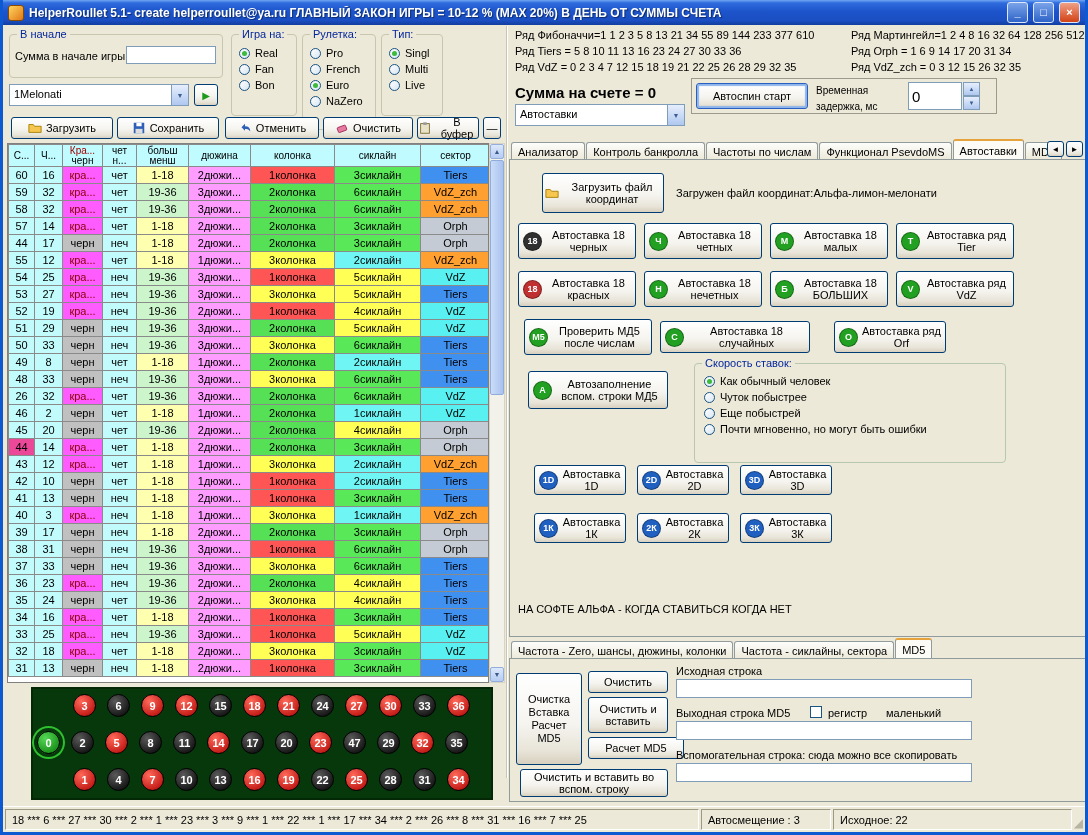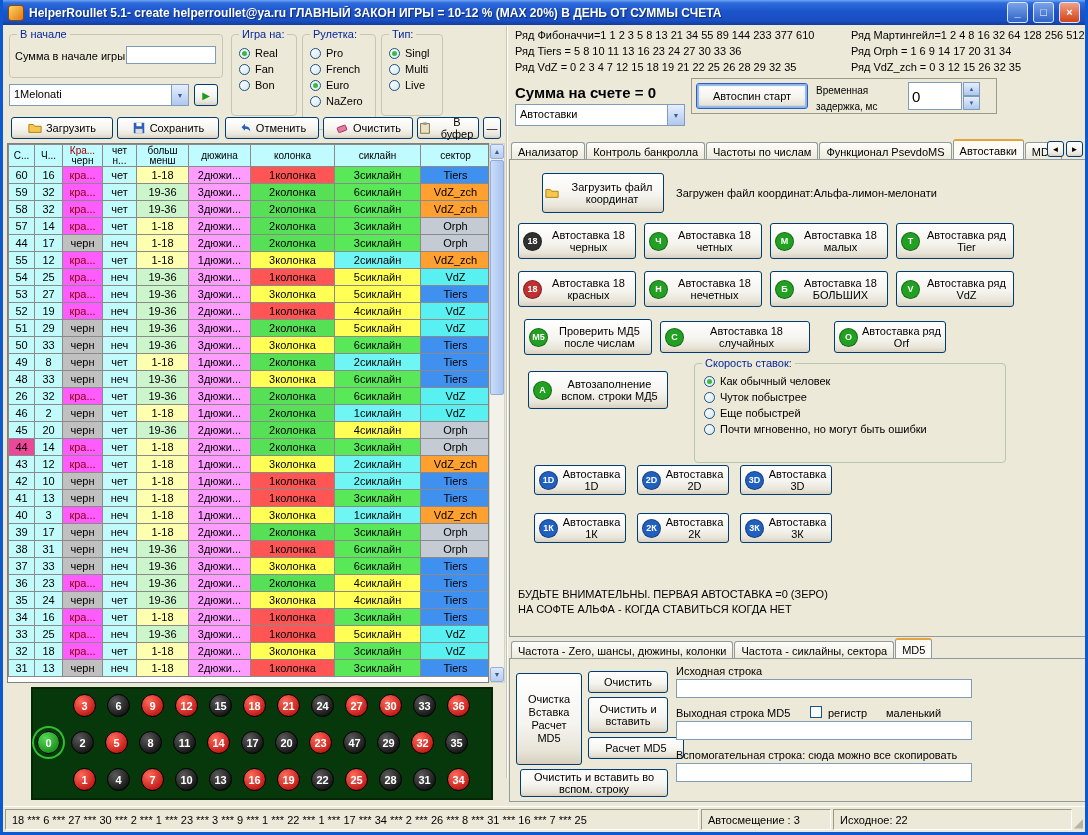--- a/index.html
+++ b/index.html
@@ -782,21 +782,20 @@
         <div class="btn bet-btn">
           <span class="bet-icon" style="background: rgb(32, 96, 192);">2К</span>
           <span class="bet-label">Автоставка 2К</span>
         </div>
         <div class="btn bet-btn">
           <span class="bet-icon" style="background: rgb(32, 96, 192);">3К</span>
           <span class="bet-label">Автоставка 3К</span>
         </div>
       </div>
 
-    <div class="warn" style="left:8px;top:428px">БУДЬТЕ ВНИМАТЕЛЬНЫ. ПЕРВАЯ АВТОСТАВКА =0 (ЗЕРО)</div>
     <div class="warn" style="left:8px;top:443px">НА СОФТЕ АЛЬФА - КОГДА СТАВИТЬСЯ КОГДА НЕТ</div>
   </div>
 
   <div id="tabs-bottom" class="tabstrip" style="left:508px;top:638px">
       <div class="tab">Частота - Zero, шансы, дюжины, колонки</div>
       <div class="tab">Частота - сиклайны, сектора</div>
       <div class="tab active">MD5</div>
     </div>
   <div class="tab-panel" style="left:506px;top:658px;width:578px;height:144px">
     <div class="btn" style="position:absolute;left:6px;top:14px;width:66px;height:92px;padding:3px;font-size:11px;line-height:13px">Очистка Вставка Расчет MD5</div>

